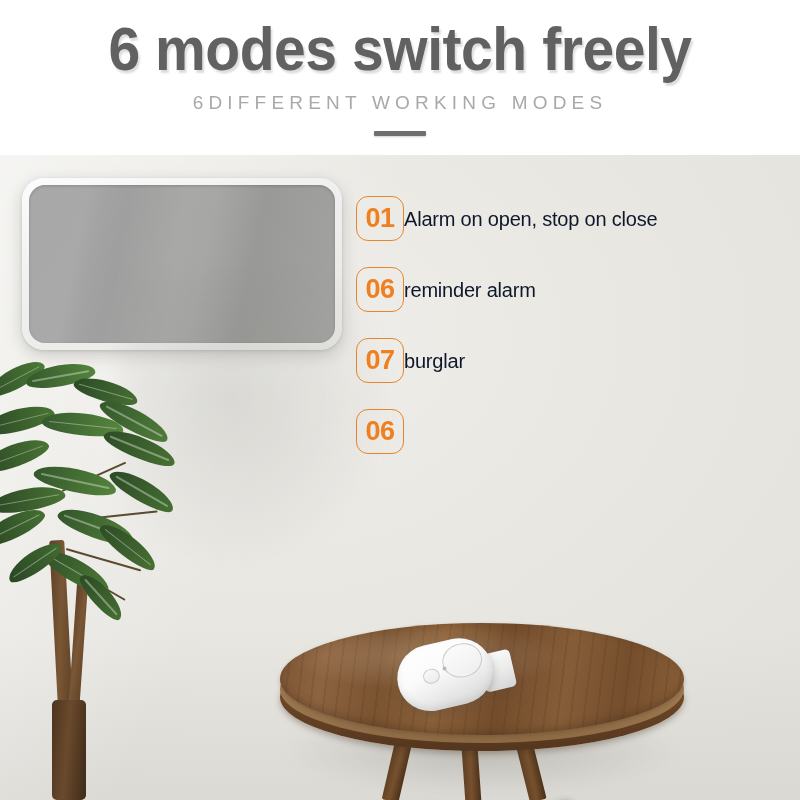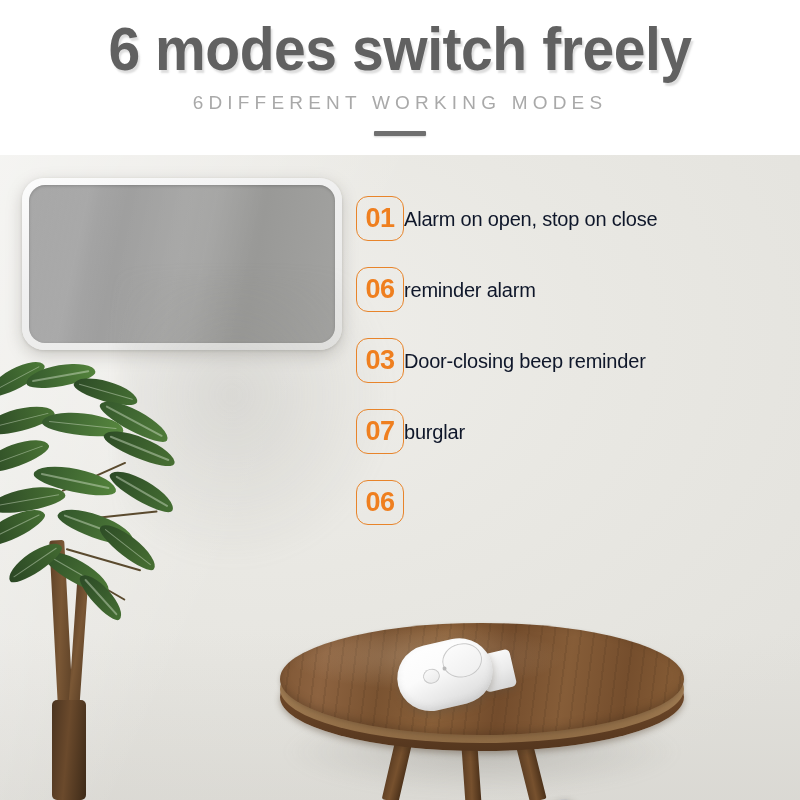--- a/index.html
+++ b/index.html
@@ -415,24 +415,20 @@
     <div class="mode-row">
       <div class="mode-badge">01</div>
       <div class="mode-label">Alarm on open, stop on close</div>
     </div>
 
     <div class="mode-row">
       <div class="mode-badge">06</div>
       <div class="mode-label">reminder alarm</div>
     </div>
 
-    <div class="mode-row">
-      <div class="mode-badge">03</div>
-      <div class="mode-label">Door-closing beep reminder</div>
-    </div>
 
     <div class="mode-row">
       <div class="mode-badge">07</div>
       <div class="mode-label">burglar</div>
     </div>
 
 
     <div class="mode-row">
       <div class="mode-badge">06</div>
     </div>

